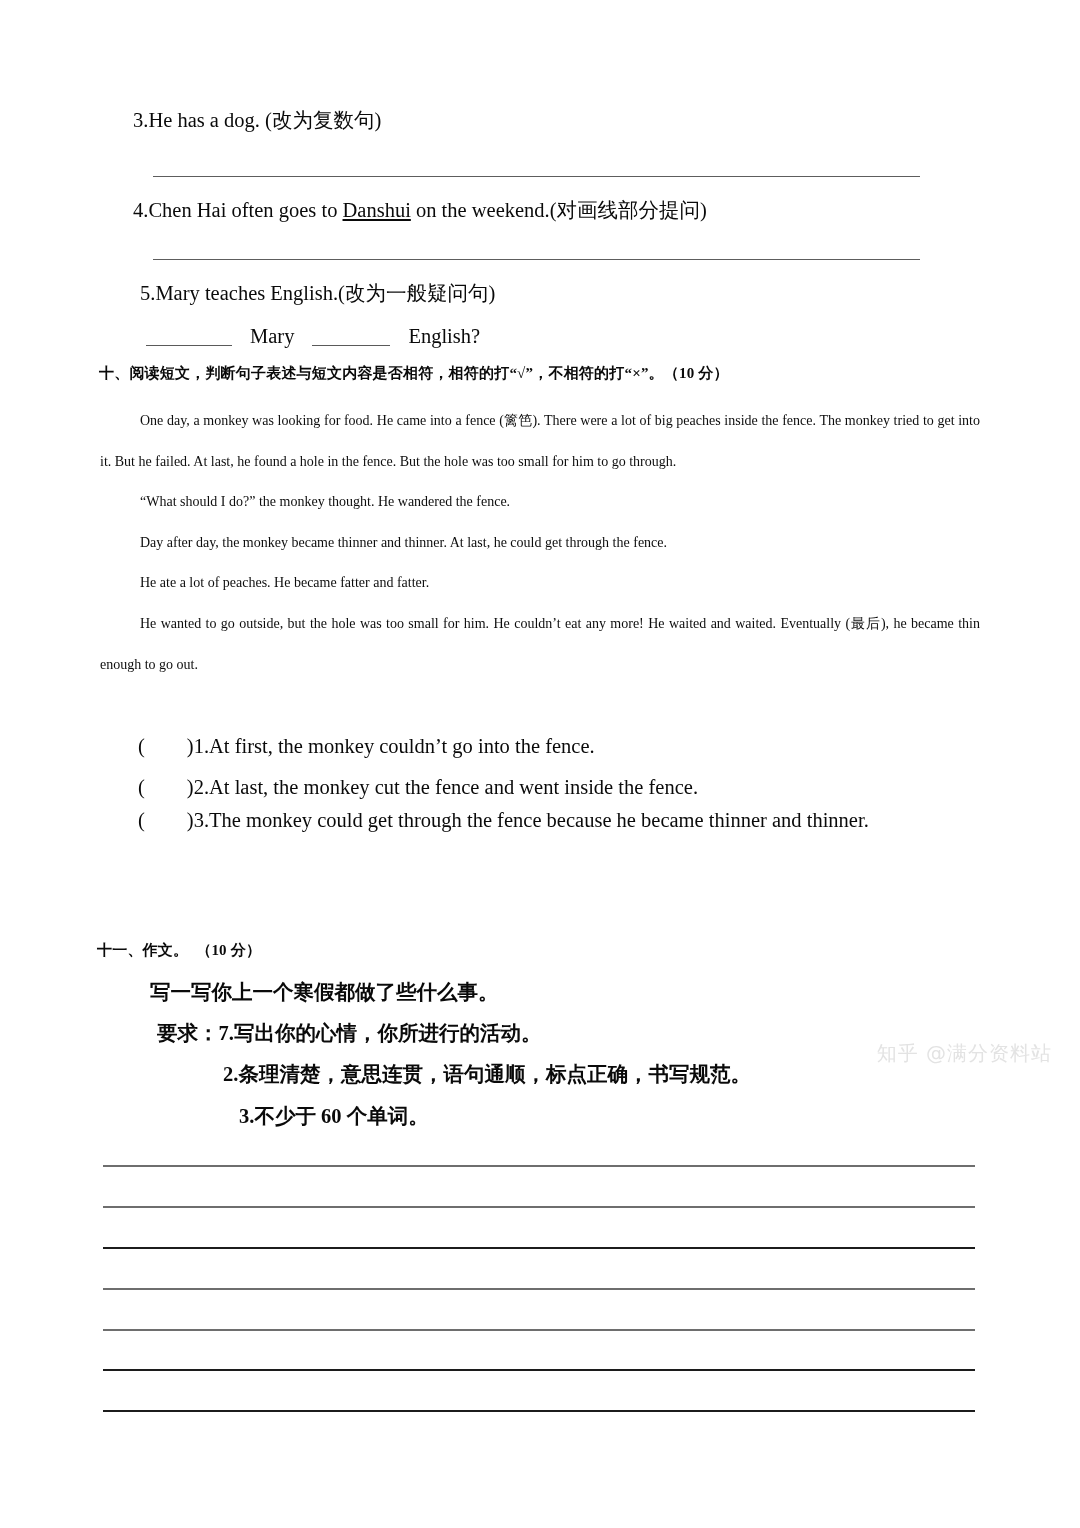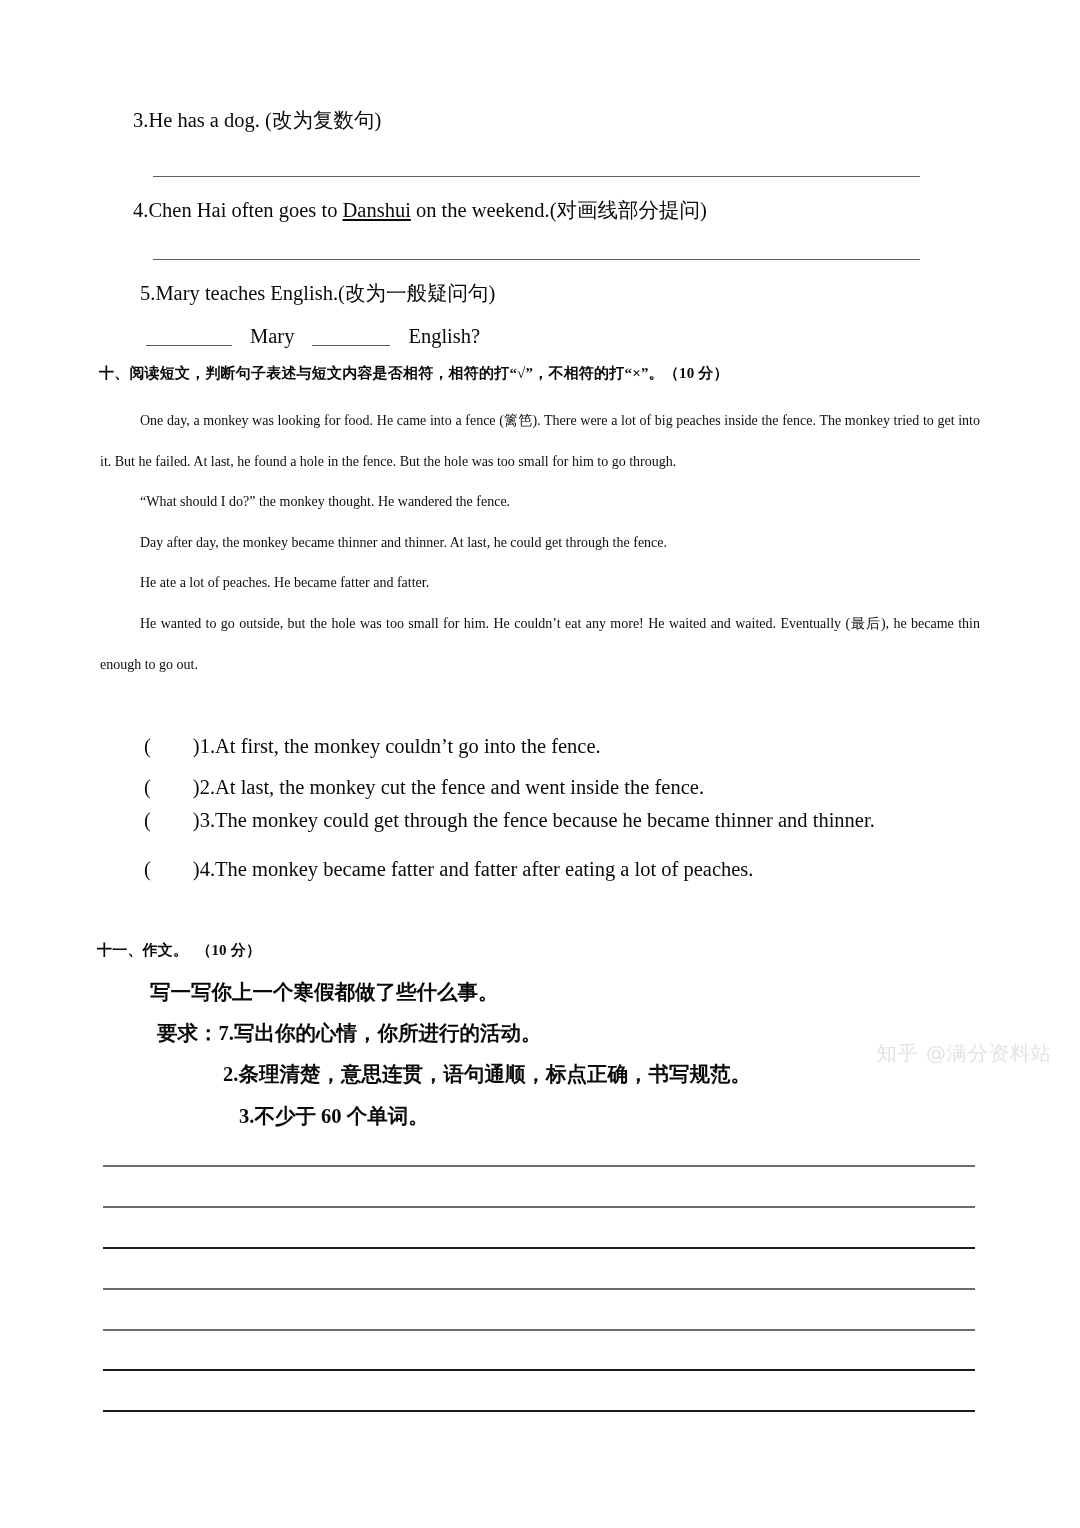--- a/index.html
+++ b/index.html
@@ -74,21 +74,20 @@
     text-indent: 40px;
   }
 
   
   .tf {
     position: absolute;
     left: 138px;
     font-size: 20.5px;
     white-space: nowrap;
     line-height: 1.0;
-    margin-left: 6px;
   }
   .tf .paren-open { letter-spacing: 0; }
   .tf .gap { display: inline-block; width: 42px; }
 
   
   .comp-line {
     position: absolute;
     font-size: 20.5px;
     white-space: nowrap;
     line-height: 1.0;
@@ -162,23 +161,20 @@
   </div>
 
   <div class="tf" style="top:777px;">
     <span class="paren-open">(<span class="gap"></span>)</span><span>2.</span><span>At last, the monkey cut the fence and went inside the fence.</span>
   </div>
 
   <div class="tf" style="top:810px;">
     <span class="paren-open">(<span class="gap"></span>)</span><span>3.</span><span>The monkey could get through the fence because he became thinner and thinner.</span>
   </div>
 
-  <div class="tf" style="top:859px;">
-    <span class="paren-open">(<span class="gap"></span>)</span><span>4.</span><span>The monkey became fatter and fatter after eating a lot of peaches.</span>
-  </div>
 
 
   <div class="sec-head" style="left:97px; top:941px;">
     <span>十一、</span><span>作文。</span><span style="display:inline-block;width:8px;"></span><span class="pts">（10 分）</span>
   </div>
 
   <div class="comp-line comp-bold" style="left:150px; top:982px;text-align:right;">写一写你上一个寒假都做了些什么事。</div>
 
   <div class="comp-line comp-bold" style="left:157px; top:1023px;">
     <span>要求：</span><span>7.写出你的心情，你所进行的活动。</span>

